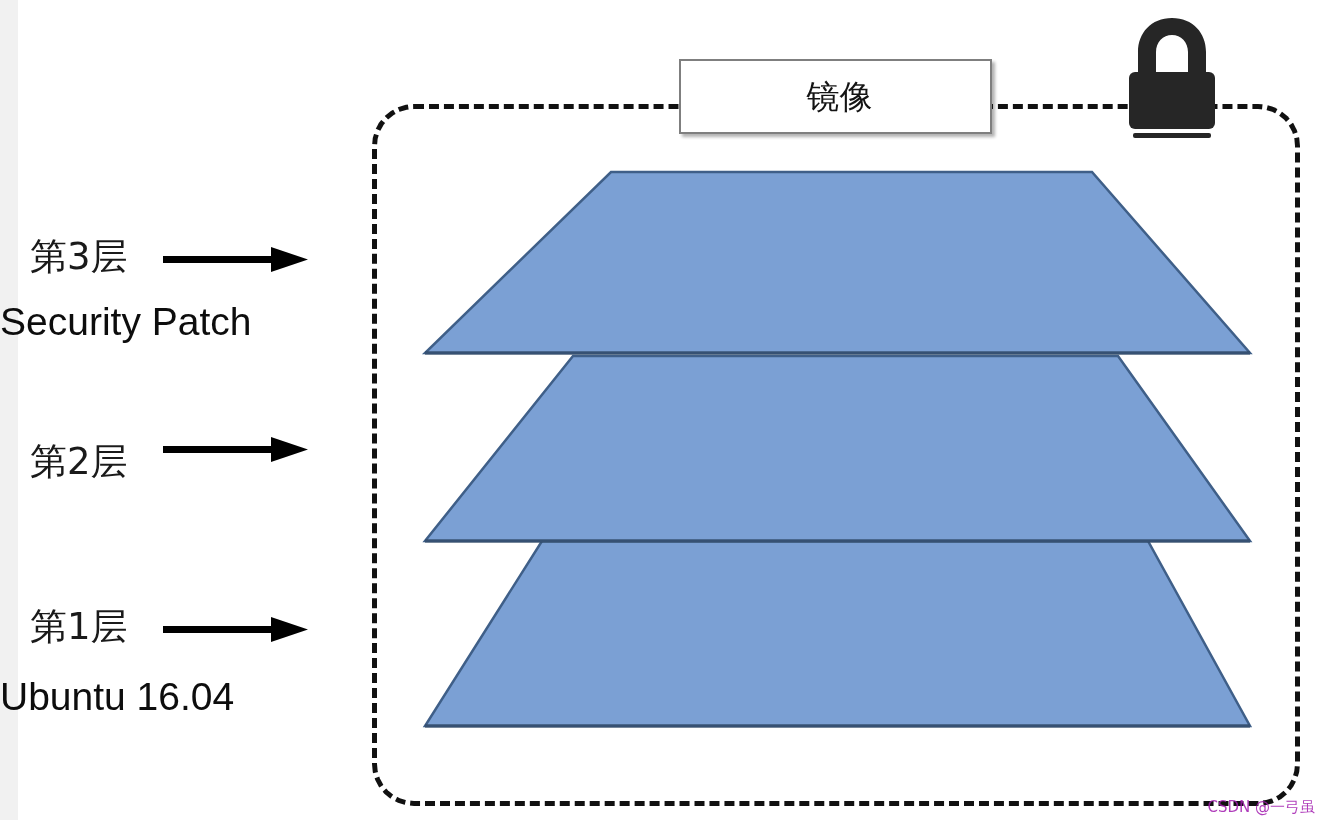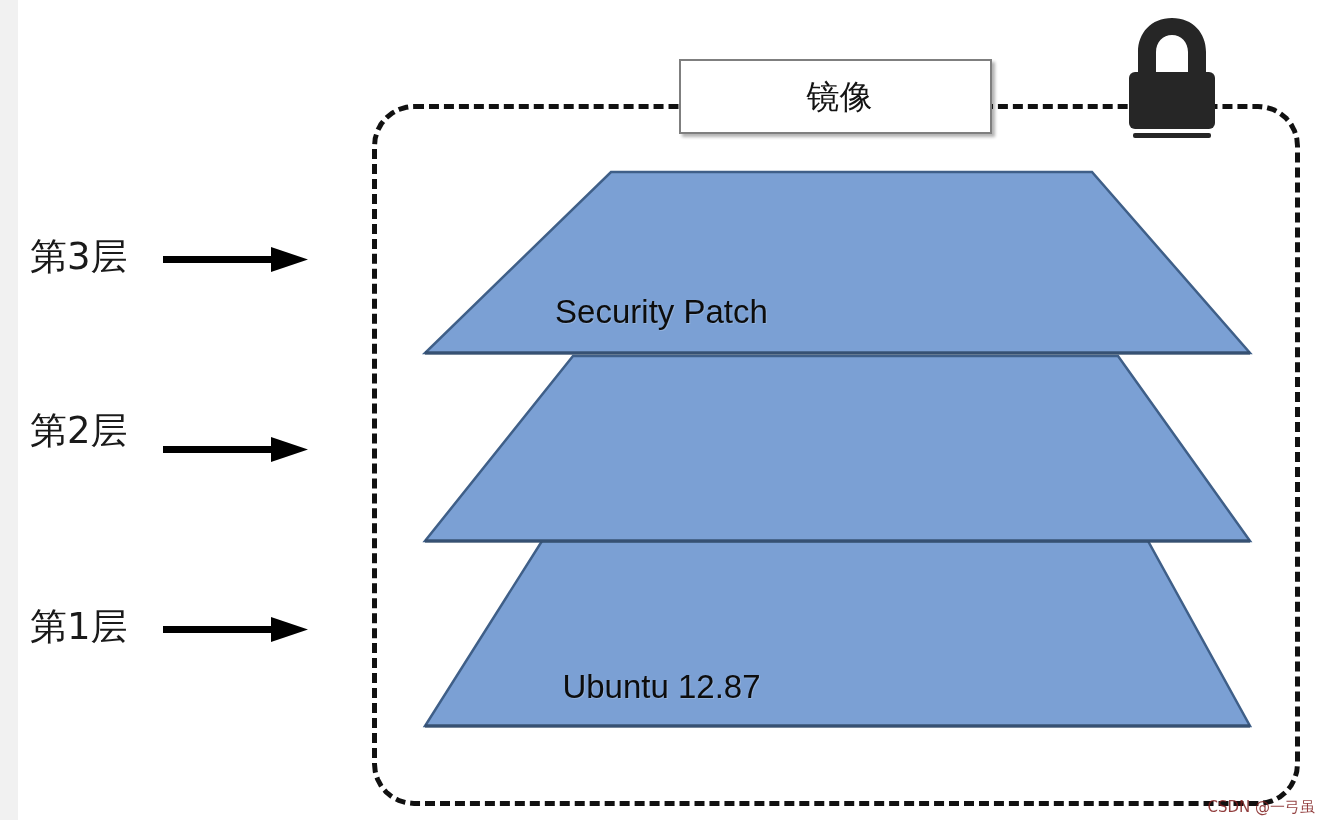--- a/index.html
+++ b/index.html
@@ -84,34 +84,35 @@
     left: 0;
     top: 0;
     width: 1323px;
     height: 820px;
     z-index: 2;
     pointer-events: none;
   }
   .trap-label {
     position: absolute;
     width: 100%;
-    text-align: center;
-    font-size: 33px;
+    text-align: left;
+    font-size: 39px;
     color: #0d0d0d;
     font-family: "Liberation Sans", "DejaVu Sans", sans-serif;
     z-index: 4;
     line-height: 1;
     text-shadow: 1px 1px 0 rgba(255,255,255,0.18);
+    margin-top: 7px;
   }
   .watermark {
     position: absolute;
     right: 8px;
     bottom: 3px;
     font-size: 15px;
-    color: #7f1d1d;
+    color: #a21caf;
     font-family: "DejaVu Sans", "Liberation Sans", sans-serif;
     z-index: 9;
     white-space: nowrap;
     opacity: 0.85;
   }
 </style>
 </head>
 <body>
 
 <div id="canvas">
@@ -135,21 +136,21 @@
   <div class="layer-label" style="left:30px; top:238px;">
     <span>第3层</span>
   </div>
   <div class="arrow-wrap" style="left:163px; top:243px;">
     <svg width="145" height="34" viewBox="0 0 145 34" xmlns="http://www.w3.org/2000/svg">
       <rect x="0" y="13" width="116" height="7" fill="#000000"></rect>
       <path d="M108 4 L145 16.5 L108 29 Z" fill="#000000"></path>
     </svg>
   </div>
 
-  <div class="layer-label" style="left:30px; top:412px;">
+  <div class="layer-label" style="left:30px; top:443px;">
     <span>第2层</span>
   </div>
   <div class="arrow-wrap" style="left:163px; top:433px;">
     <svg width="145" height="34" viewBox="0 0 145 34" xmlns="http://www.w3.org/2000/svg">
       <rect x="0" y="13" width="116" height="7" fill="#000000"></rect>
       <path d="M108 4 L145 16.5 L108 29 Z" fill="#000000"></path>
     </svg>
   </div>
 
   <div class="layer-label" style="left:30px; top:608px;">
@@ -176,17 +177,17 @@
 
     <g>
       <path d="M611 172 L1092 172 L1250 353 L425 353 Z" fill="#7ba0d4" stroke="#3f5f88" stroke-width="2.5"></path>
       <path d="M425 353 L1250 353" stroke="#2f4763" stroke-width="4" opacity="0.55"></path>
     </g>
   </svg>
 
   <div class="trap-label" style="top:295px;">Security Patch</div>
 
 
-  <div class="trap-label" style="top:670px;">Ubuntu 12.87</div>
+  <div class="trap-label" style="top:670px;">Ubuntu 16.04</div>
 
   <div class="watermark">CSDN @一弓虽</div>
 
 </div>
 
 </body></html>

